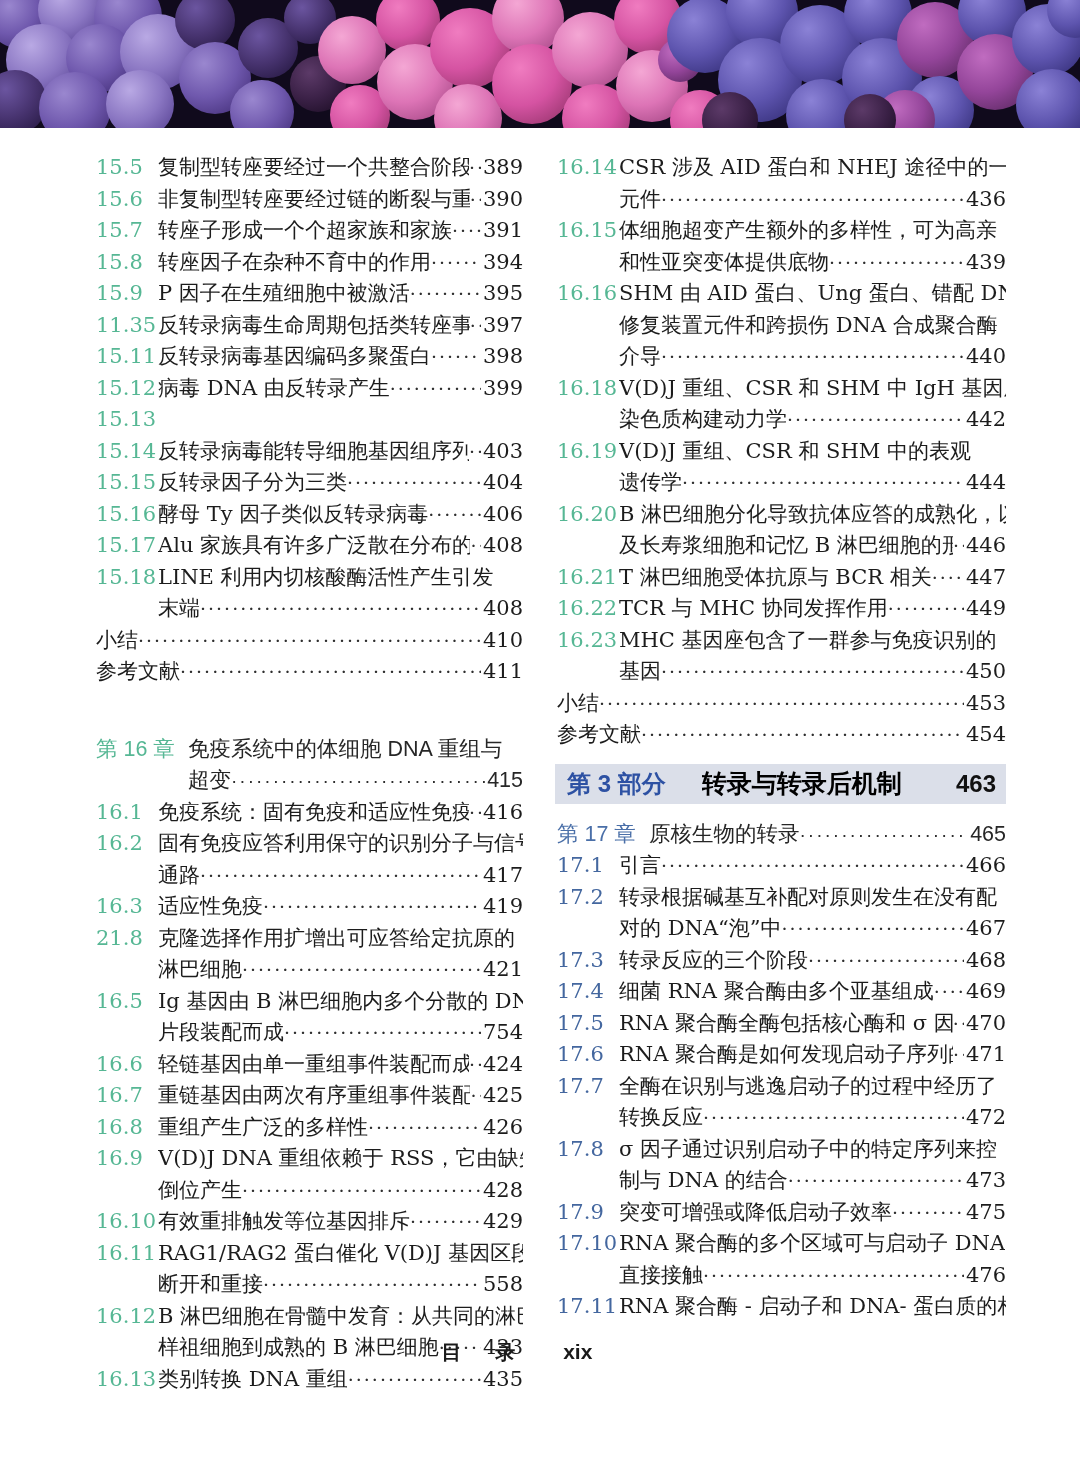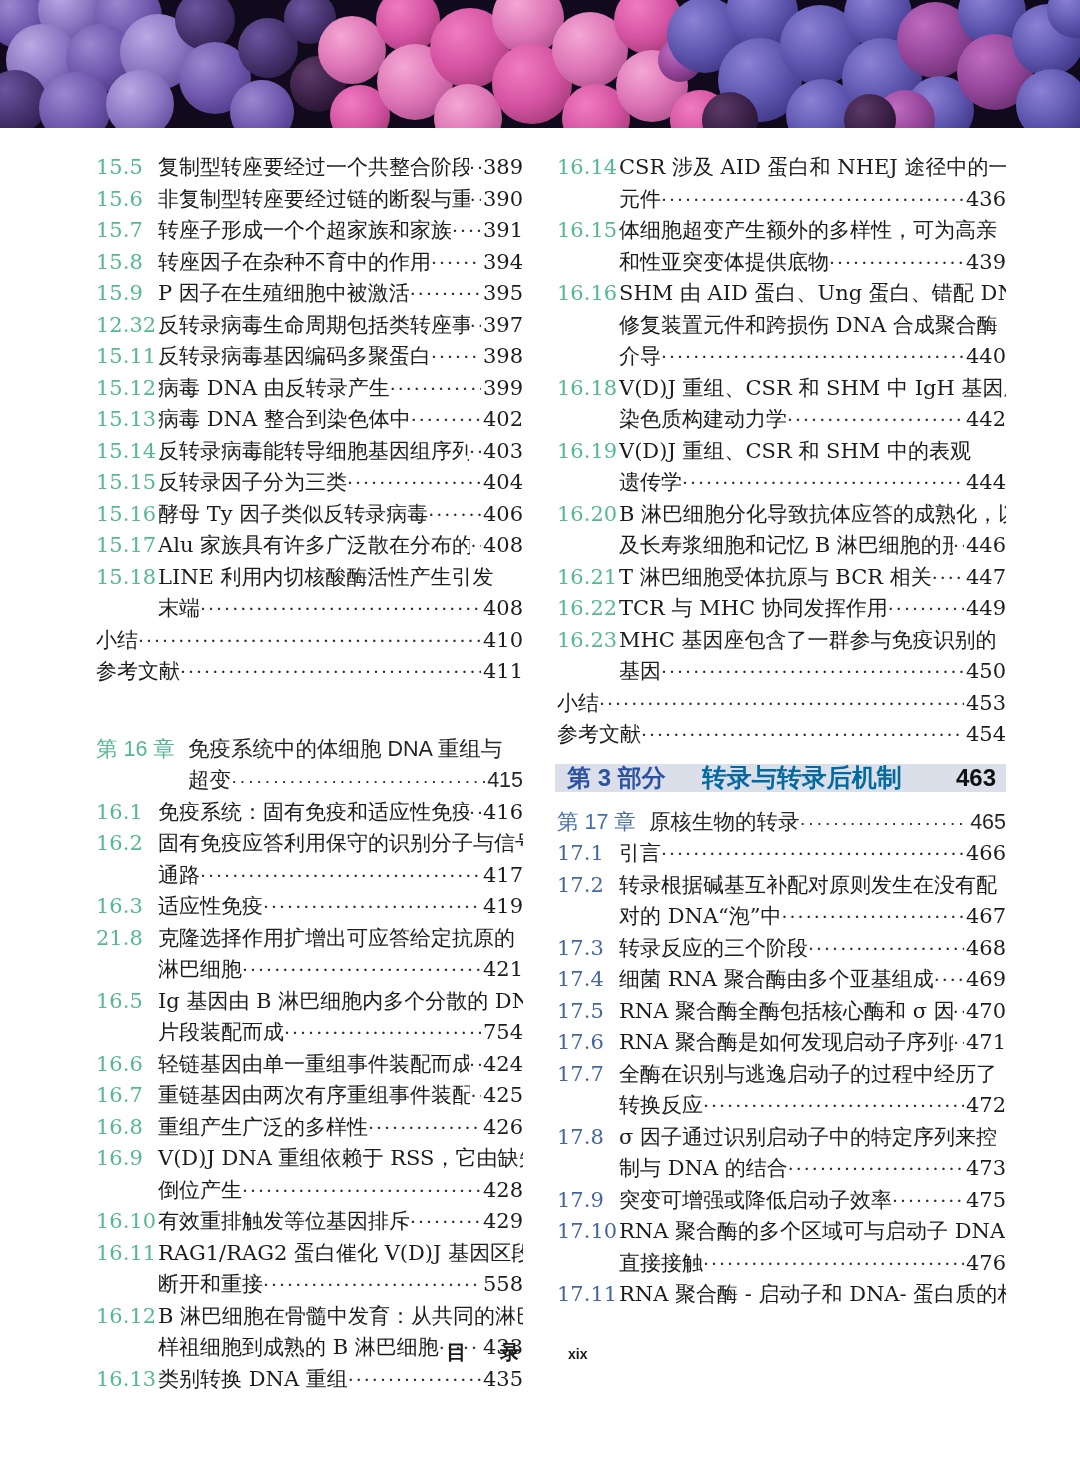--- a/index.html
+++ b/index.html
@@ -32,35 +32,35 @@
   .plain .body{width:100%;}
 
   .chapter{font-family:"Liberation Sans",sans-serif;color:#262626;font-size:21.5px;}
   .chapter .txt{font-family:"Liberation Sans",sans-serif;}
   .chlabel{width:92px;flex-shrink:0;}
   .chlabel.green{color:var(--green,#56b794);}
   .chlabel.blue{color:var(--chblue,#4a6fa8);}
   .gap-before{margin-top:46px;}
 
   .part-bar{
-    display:flex;align-items:center;height:28px;background:var(--barbg,#dbdfe9);
+    display:flex;align-items:center;height:40px;background:var(--barbg,#dbdfe9);
     margin:13px 0 15px -2px;padding:0 10px 0 12px;
     font-family:"Liberation Sans",sans-serif;font-weight:bold;
   }
   .part-label{color:var(--partblue,#2d51a3);font-size:24px;flex-shrink:0;}
-  .part-title{color:#0369a1;font-size:25px;margin-left:36px;flex:1;white-space:nowrap;overflow:hidden;}
+  .part-title{color:#000000;font-size:25px;margin-left:36px;flex:1;white-space:nowrap;overflow:hidden;}
   .part-page{color:#101010;font-size:24px;flex-shrink:0;}
 
   .footer{
     position:absolute;top:1339px;left:0;width:1002px;
     display:flex;justify-content:center;align-items:baseline;
     font-family:"Liberation Sans",sans-serif;color:#1a1a1a;margin-left:16px;
   }
   .footer-label{font-weight:bold;font-size:20px;letter-spacing:14px;}
-  .footer-page{font-weight:bold;font-size:14px;margin-left:34px;}
+  .footer-page{font-weight:bold;font-size:21px;margin-left:34px;}
 </style>
 </head>
 <body>
 
 <div class="header-img">
   <svg width="1080" height="128" viewBox="0 0 1080 128" xmlns="http://www.w3.org/2000/svg">
     <defs>
       <radialGradient id="g1" cx="0.35" cy="0.3" r="0.85">
           <stop offset="0" stop-color="#b9a9e4"></stop>
           <stop offset="0.55" stop-color="#8a76c2"></stop>
@@ -199,21 +199,21 @@
       <div class="num green">15.9</div>
       <div class="body">
         <div class="line">
           <span class="txt">P 因子在生殖细胞中被激活</span>
           <span class="leader"></span>
           <span class="pagenum">395</span>
         </div>
       </div>
     </div>
     <div class="toc-row entry">
-      <div class="num green">12.32</div>
+      <div class="num green">11.35</div>
       <div class="body">
         <div class="line">
           <span class="txt">反转录病毒生命周期包括类转座事件</span>
           <span class="leader"></span>
           <span class="pagenum">397</span>
         </div>
       </div>
     </div>
     <div class="toc-row entry">
       <div class="num green">15.11</div>
@@ -230,27 +230,20 @@
       <div class="body">
         <div class="line">
           <span class="txt">病毒 DNA 由反转录产生</span>
           <span class="leader"></span>
           <span class="pagenum">399</span>
         </div>
       </div>
     </div>
     <div class="toc-row entry">
       <div class="num green">15.13</div>
-      <div class="body">
-        <div class="line">
-          <span class="txt">病毒 DNA 整合到染色体中</span>
-          <span class="leader"></span>
-          <span class="pagenum">402</span>
-        </div>
-      </div>
     </div>
     <div class="toc-row entry">
       <div class="num green">15.14</div>
       <div class="body">
         <div class="line">
           <span class="txt">反转录病毒能转导细胞基因组序列</span>
           <span class="leader"></span>
           <span class="pagenum">403</span>
         </div>
       </div>

